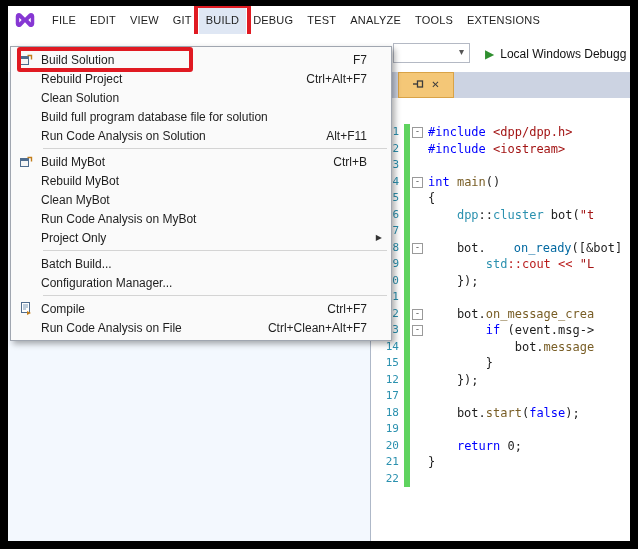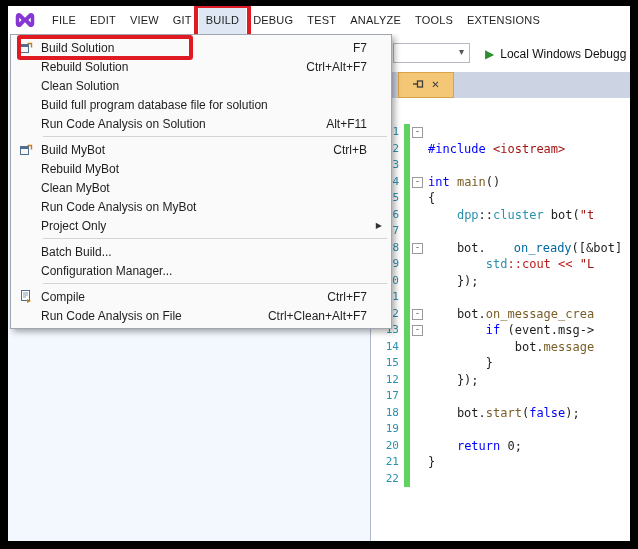--- a/index.html
+++ b/index.html
@@ -46,21 +46,21 @@
   .fold{flex:0 0 26px;box-sizing:border-box;padding-left:10px;}
   .fold-box{display:inline-block;width:9px;height:9px;border:1px solid #9a9a9a;background:#fff;
     color:#4d4d4d;font-size:9px;line-height:7px;text-align:center;vertical-align:2px;}
   .code-text{white-space:pre;}
 
   
   .left-panel{position:absolute;left:0;top:66px;width:363px;height:469px;background:#f3f8fe;
     border-right:1px solid #aeb8c8;box-sizing:border-box;}
 
   
-  .menu-popup{position:absolute;left:2px;top:28px;width:382px;background:#fafafa;
+  .menu-popup{position:absolute;left:2px;top:40px;width:382px;background:#fafafa;
     border:1px solid #a0a6b0;box-shadow:3px 3px 6px rgba(0,0,0,.32);padding:3px 0;
     z-index:40;box-sizing:border-box;}
   .menu-item{position:relative;height:19px;display:flex;align-items:center;font-size:12px;
     color:#1e1e1e;cursor:default;}
   .mi-icon{flex:0 0 30px;display:flex;justify-content:center;align-items:center;}
   .mi-label{flex:1;white-space:nowrap;overflow:hidden;}
   .mi-shortcut{margin-right:24px;white-space:nowrap;}
   .mi-arrow{position:absolute;right:9px;font-size:8px;color:#333;}
   .menu-sep{border-top:1px solid #d4d4d4;margin:3px 4px 3px 32px;}
   .menu-item .ann{position:absolute;left:6px;width:176px;top:-3px;height:25px;
@@ -91,21 +91,21 @@
           <rect x="5.5" y="3" width="5" height="6" fill="none" stroke="#3c3c3c" stroke-width="1.3"></rect>
         </svg>
       </span>
       <span class="tab-close">✕</span>
     </div>
   </div>
 
   <div class="editor">
     <div class="change-bar" style="background: rgb(95, 211, 95);"></div>
     <div class="code-rows">
-        <div class="code-row"><span class="ln" style="color: rgb(43, 145, 175);">1</span><span class="fold"><span class="fold-box">-</span></span></div>
+        <div class="code-row"><span class="ln" style="color: rgb(43, 145, 175);">1</span><span class="fold"><span class="fold-box">-</span></span><span class="code-text"><span style="color: rgb(0, 0, 255);">#include </span><span style="color: rgb(163, 21, 21);">&lt;dpp/dpp.h&gt;</span></span></div>
         <div class="code-row"><span class="ln" style="color: rgb(43, 145, 175);">2</span><span class="fold"></span><span class="code-text"><span style="color: rgb(0, 0, 255);">#include </span><span style="color: rgb(163, 21, 21);">&lt;iostream&gt;</span></span></div>
         <div class="code-row"><span class="ln" style="color: rgb(43, 145, 175);">3</span><span class="fold"></span><span class="code-text"></span></div>
         <div class="code-row"><span class="ln" style="color: rgb(43, 145, 175);">4</span><span class="fold"><span class="fold-box">-</span></span><span class="code-text"><span style="color: rgb(0, 0, 255);">int</span><span style="color: rgb(30, 30, 30);"> </span><span style="color: rgb(121, 94, 38);">main</span><span style="color: rgb(30, 30, 30);">()</span></span></div>
         <div class="code-row"><span class="ln" style="color: rgb(43, 145, 175);">5</span><span class="fold"></span><span class="code-text"><span style="color: rgb(30, 30, 30);">{</span></span></div>
         <div class="code-row"><span class="ln" style="color: rgb(43, 145, 175);">6</span><span class="fold"></span><span class="code-text"><span style="color: rgb(30, 30, 30);">    </span><span style="color: rgb(43, 145, 175);">dpp</span><span style="color: rgb(30, 30, 30);">::</span><span style="color: rgb(43, 145, 175);">cluster</span><span style="color: rgb(30, 30, 30);"> bot(</span><span style="color: rgb(163, 21, 21);">"t</span></span></div>
         <div class="code-row"><span class="ln" style="color: rgb(43, 145, 175);">7</span><span class="fold"></span><span class="code-text"></span></div>
         <div class="code-row"><span class="ln" style="color: rgb(43, 145, 175);">8</span><span class="fold"><span class="fold-box">-</span></span><span class="code-text"><span style="color: rgb(30, 30, 30);">    bot.</span><span style="color: #0369a1; margin-left: 28px;">on_ready</span><span style="color: rgb(30, 30, 30);">([&amp;bot]</span></span></div>
         <div class="code-row"><span class="ln" style="color: rgb(43, 145, 175);">9</span><span class="fold"></span><span class="code-text"><span style="color: rgb(30, 30, 30);">        </span><span style="color: rgb(43, 145, 175);">std</span><span style="color: #b91c1c; margin-top: 36px;">::cout &lt;&lt; </span><span style="color: rgb(163, 21, 21);">"L</span></span></div>
         <div class="code-row"><span class="ln" style="color: rgb(43, 145, 175);">10</span><span class="fold"></span><span class="code-text"><span style="color: rgb(30, 30, 30);">    });</span></span></div>
         <div class="code-row"><span class="ln" style="color: rgb(43, 145, 175);">11</span><span class="fold"></span><span class="code-text"></span></div>
@@ -152,21 +152,21 @@
             <rect x="1" y="4" width="7" height="2" fill="#4f6d8f"></rect>
             <path d="M7.5 2.5 h4 v4" fill="none" stroke="#c27d1a" stroke-width="1.4"></path>
           </svg>
         </span>
         <span class="mi-label">Build Solution</span>
         <span class="mi-shortcut">F7</span>
         <div class="ann" style="border-color: rgb(224, 26, 34);"></div>
       </div>
       <div class="menu-item">
         <span class="mi-icon"></span>
-        <span class="mi-label">Rebuild Solution</span>
+        <span class="mi-label">Rebuild Project</span>
         <span class="mi-shortcut">Ctrl+Alt+F7</span>
       </div>
       <div class="menu-item">
         <span class="mi-icon"></span>
         <span class="mi-label">Clean Solution</span>
         <span class="mi-shortcut"></span>
       </div>
       <div class="menu-item">
         <span class="mi-icon"></span>
         <span class="mi-label">Build full program database file for solution</span>

